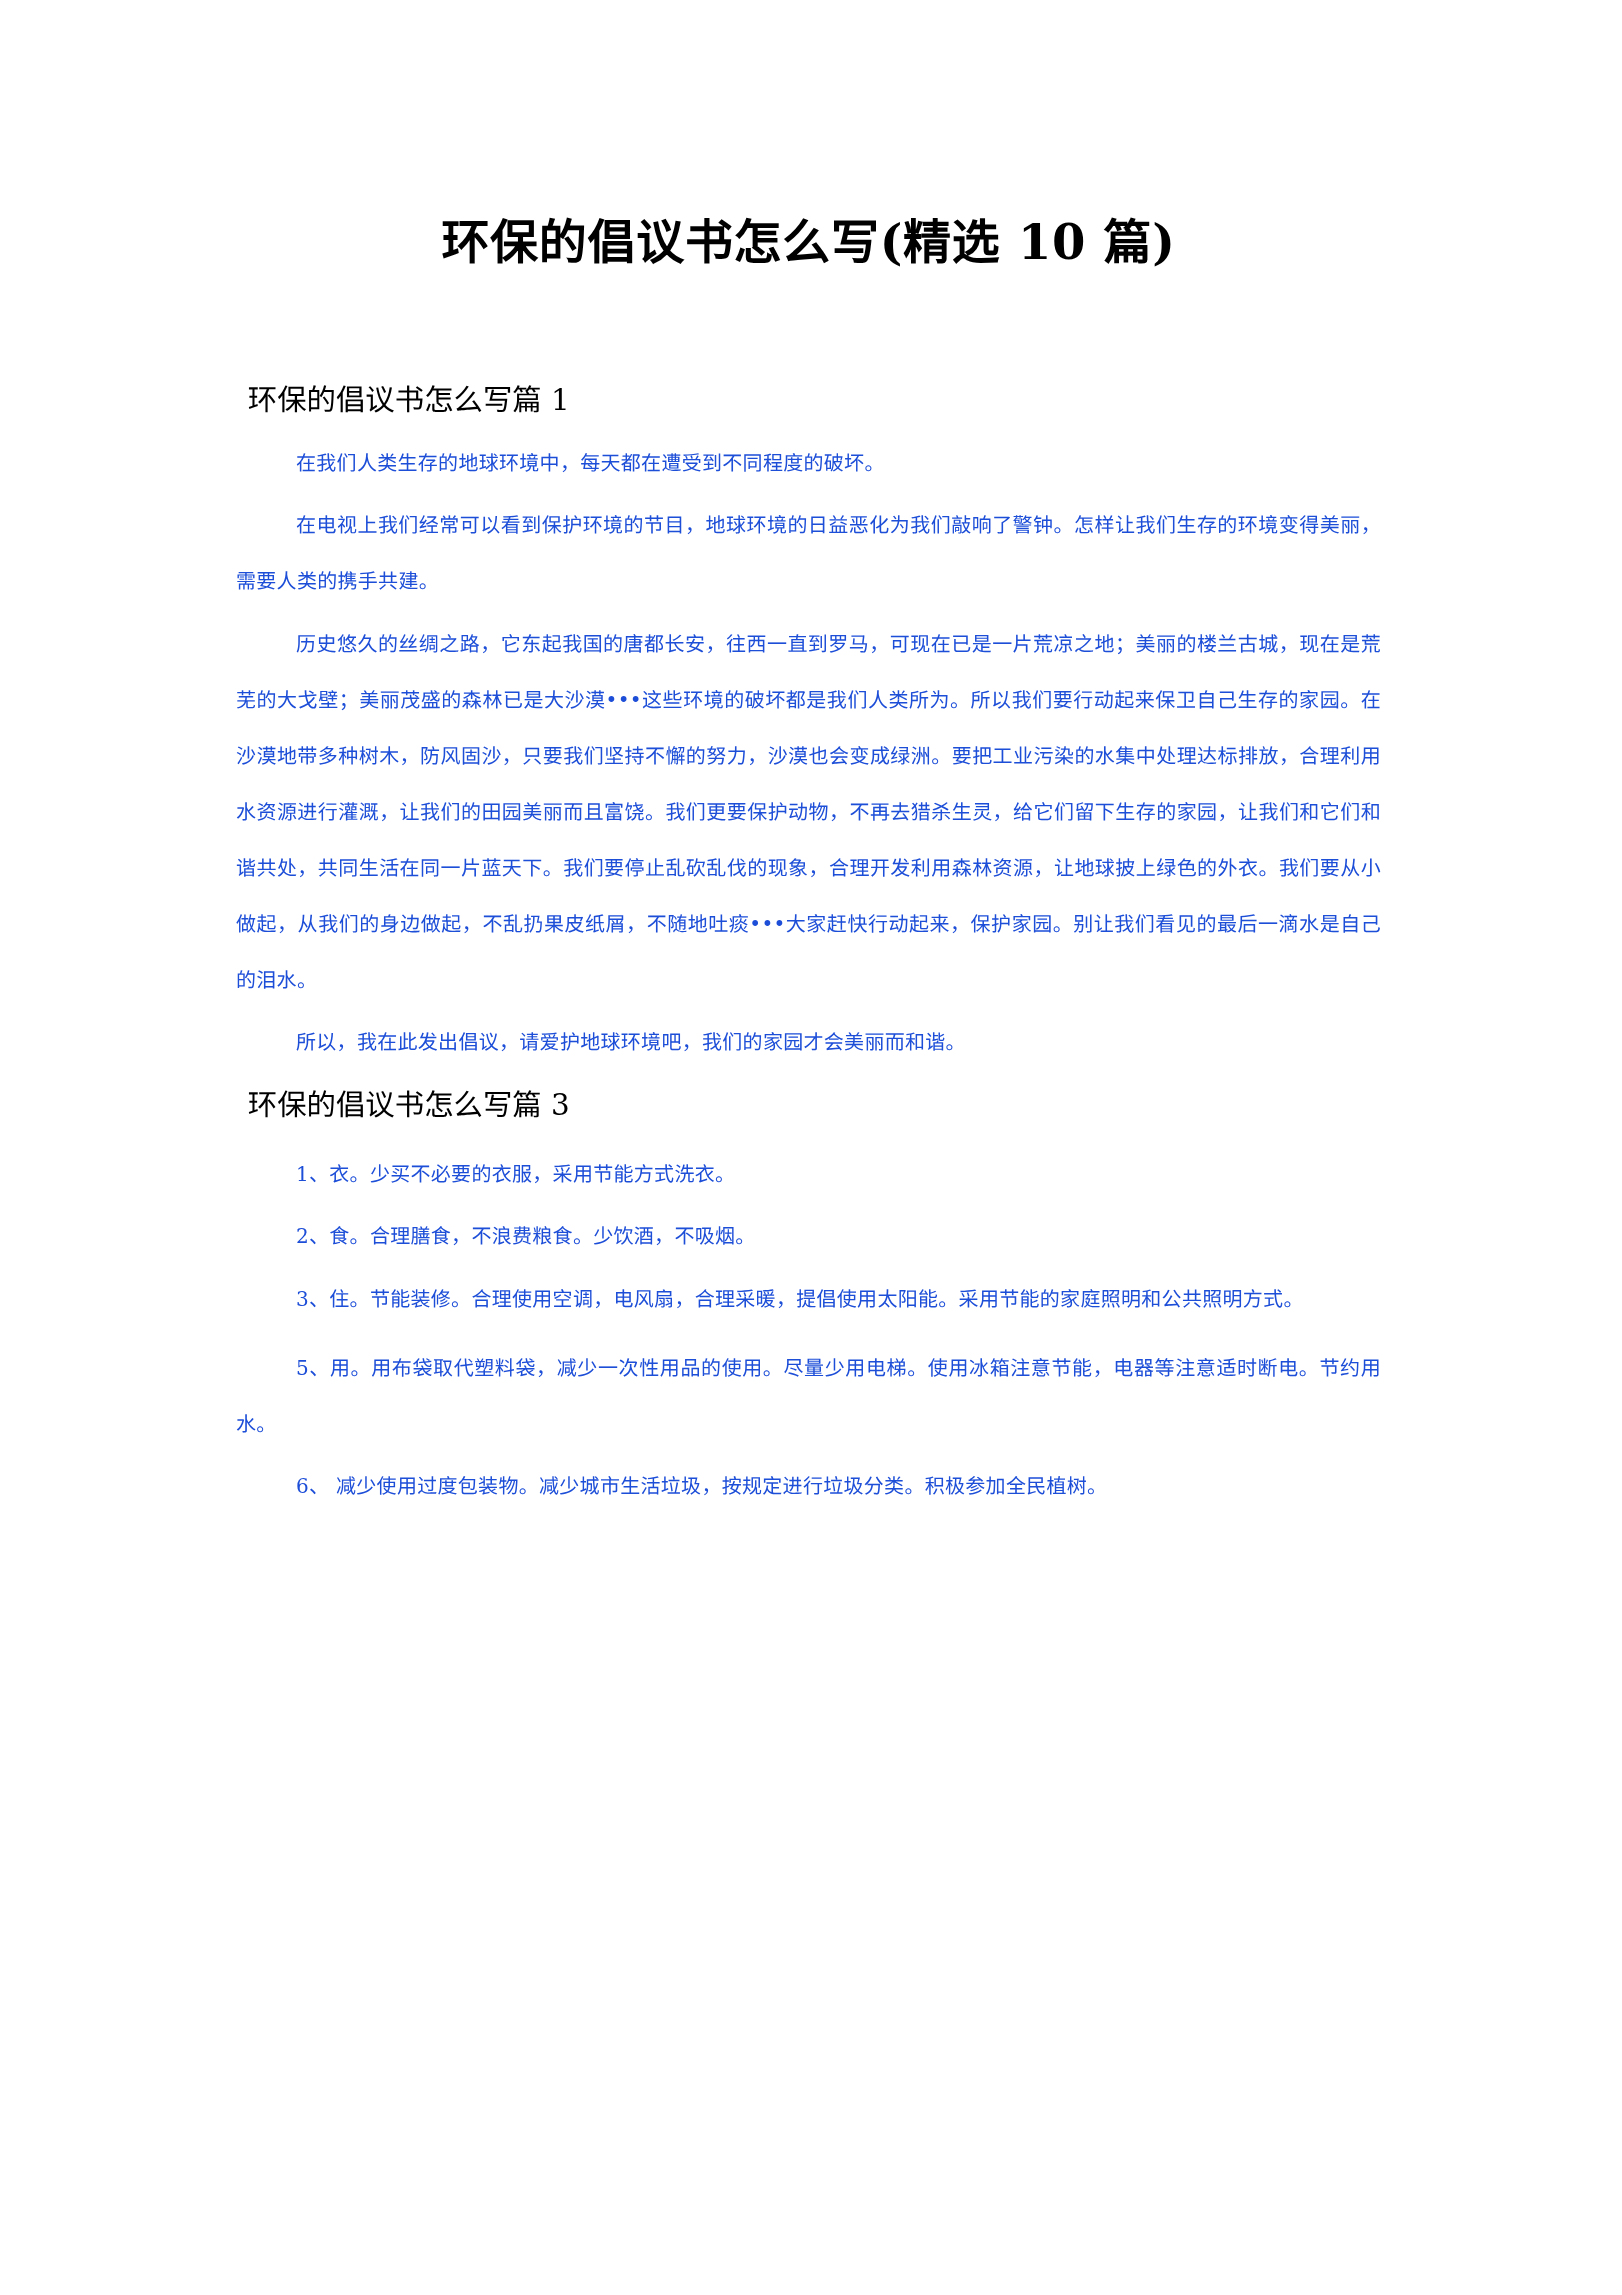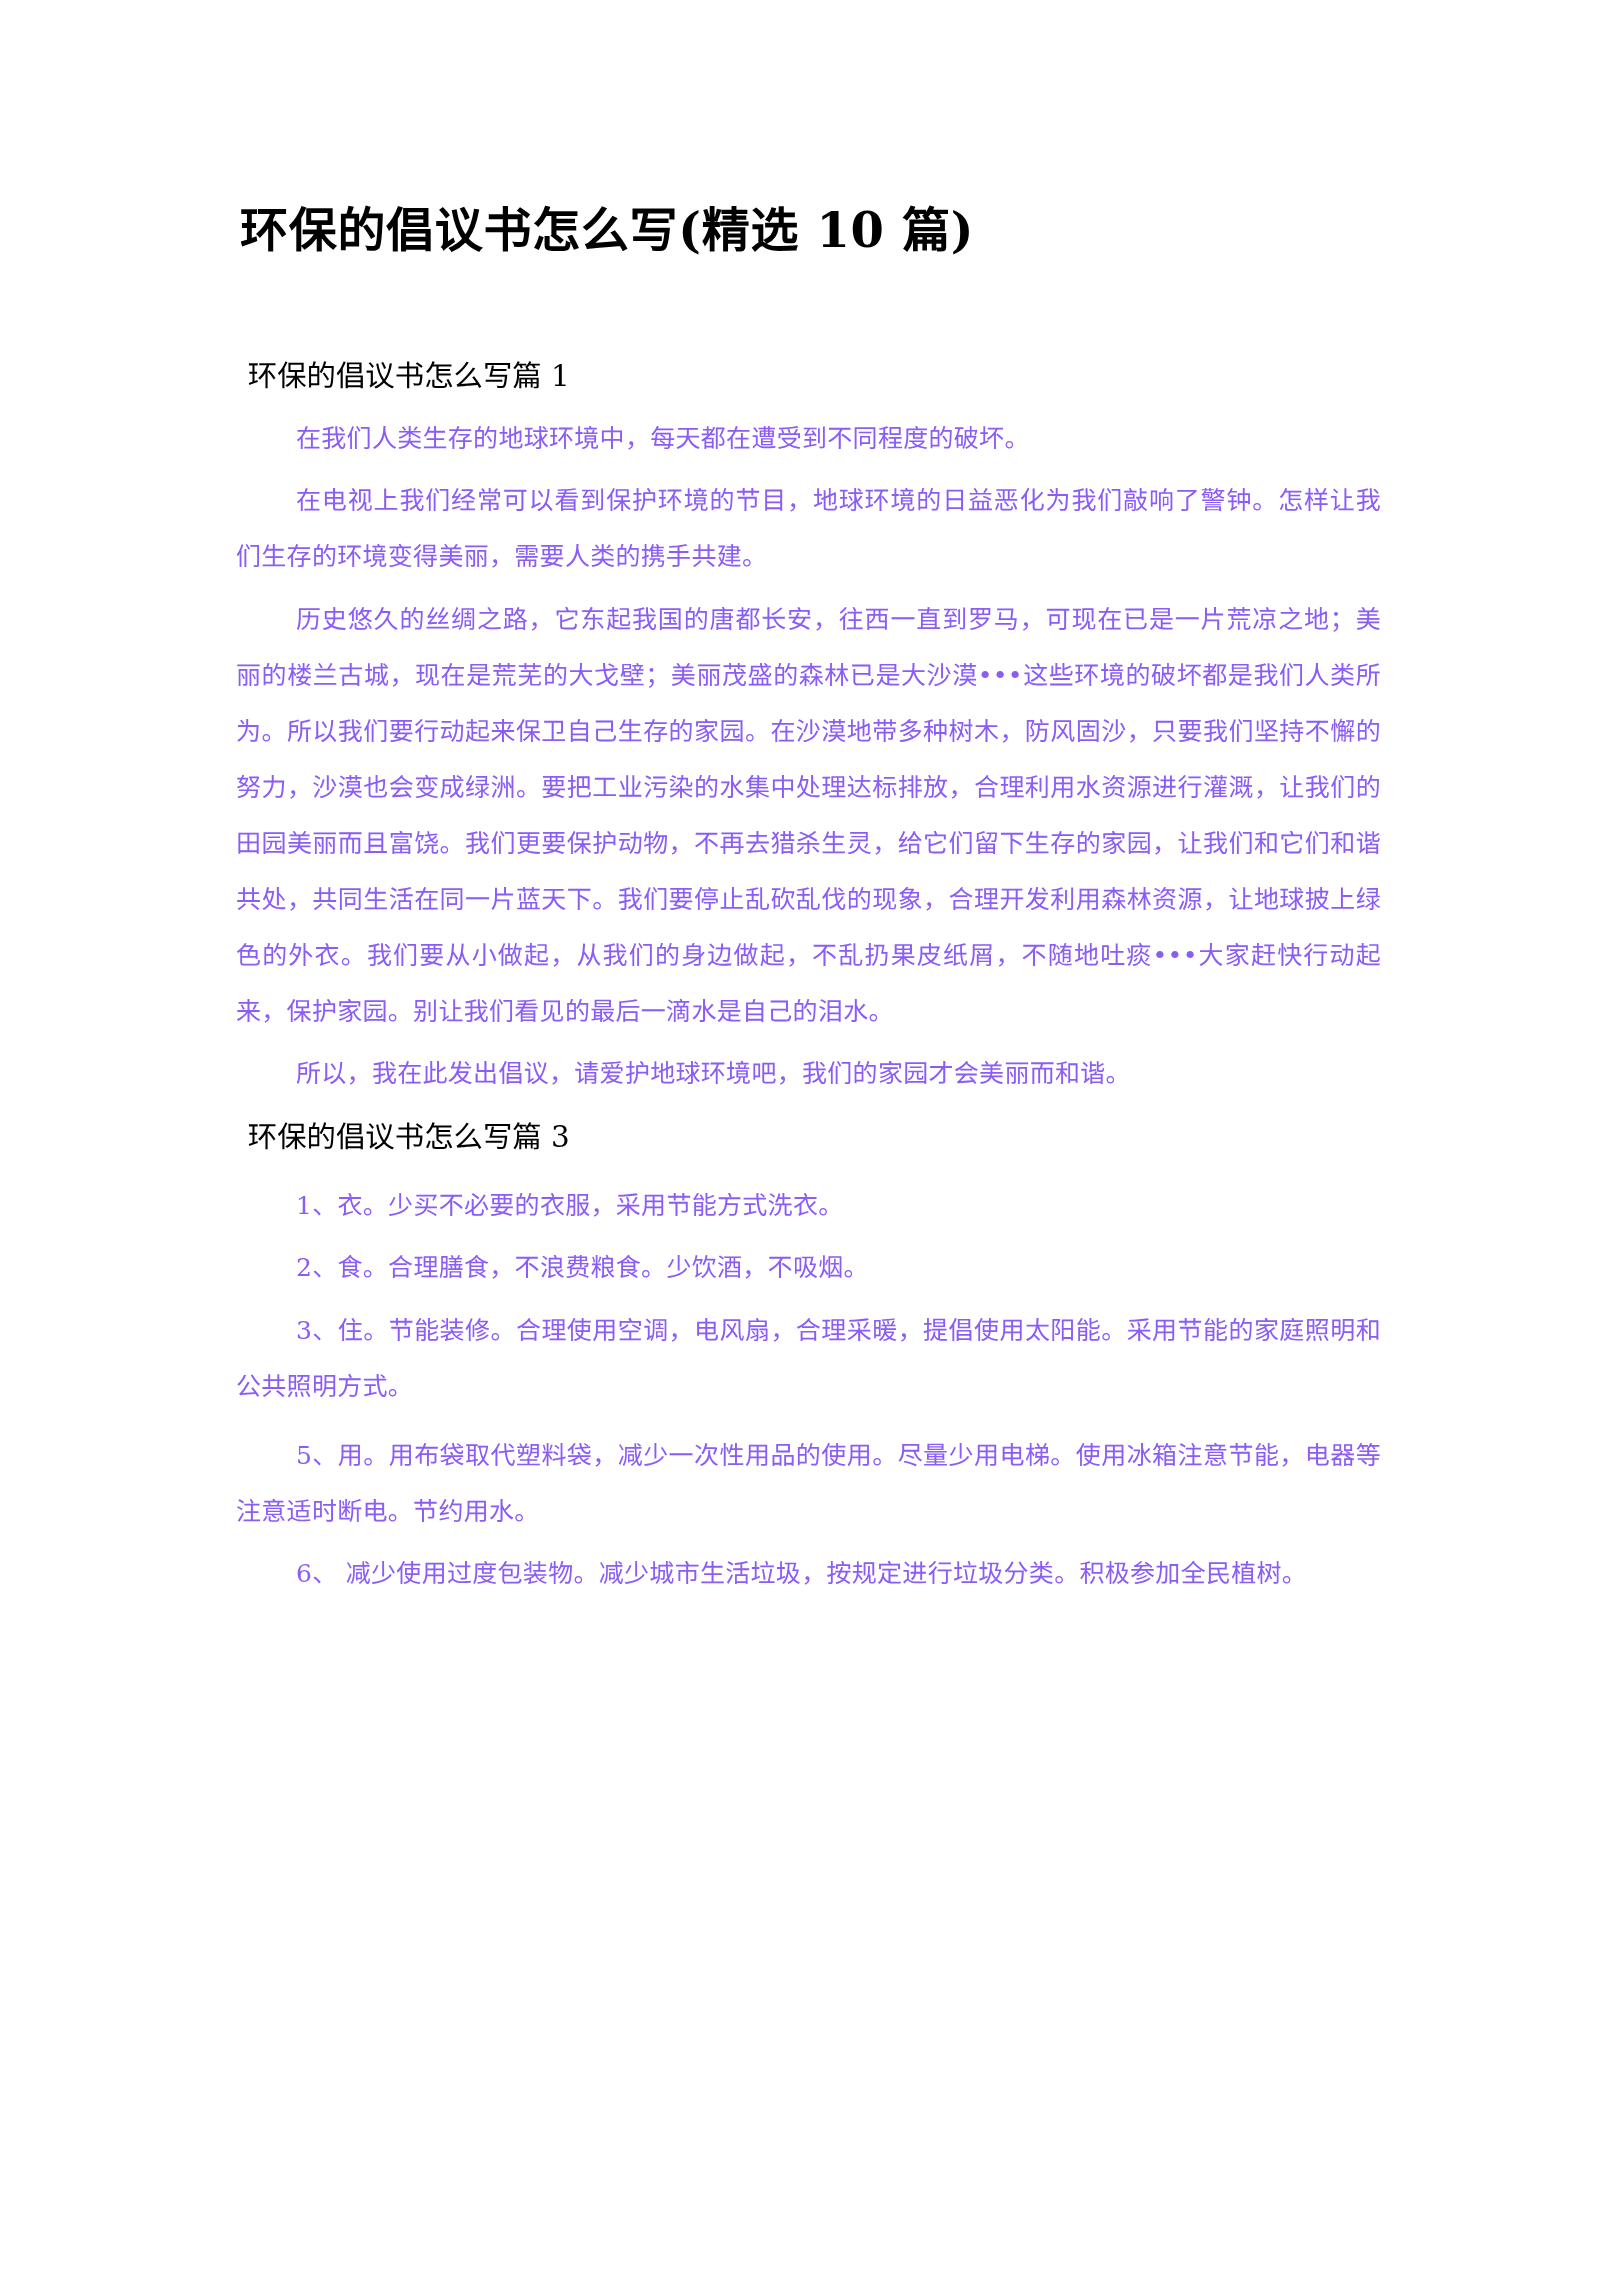--- a/index.html
+++ b/index.html
@@ -25,31 +25,32 @@
     width: 1145px;
   }
 
   
   .doc-title {
     font-family: "DejaVu Serif", "Liberation Serif", serif;
     font-weight: bold;
     font-size: 48px;
     line-height: 1.25;
     color: #000000;
-    margin: 4px;
+    text-align: center;
+    margin: 16px;
     padding-top: 196px;
     letter-spacing: 0.7px;
   }
 
   
   .body-block {
     font-family: "DejaVu Serif", "Liberation Serif", serif;
-    font-size: 25px;
+    font-size: 20px;
     line-height: 56px;
-    color: #8b5cf6;
+    color: #1d4ed8;
     margin: 0;
     text-align: justify;
     text-justify: inter-ideograph;
     letter-spacing: 0.3px;
   }
 
   .spacer-after-title { height: 84px; }
 
   
   .section-heading {

